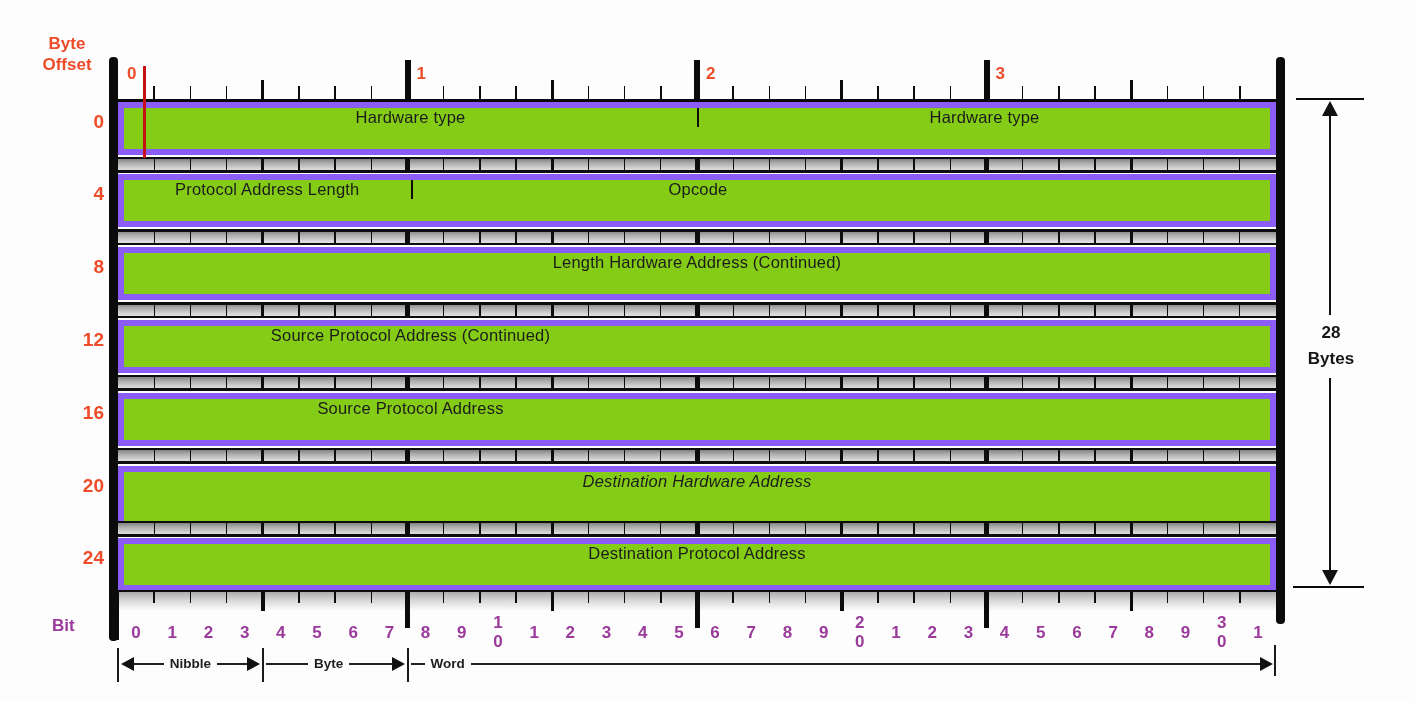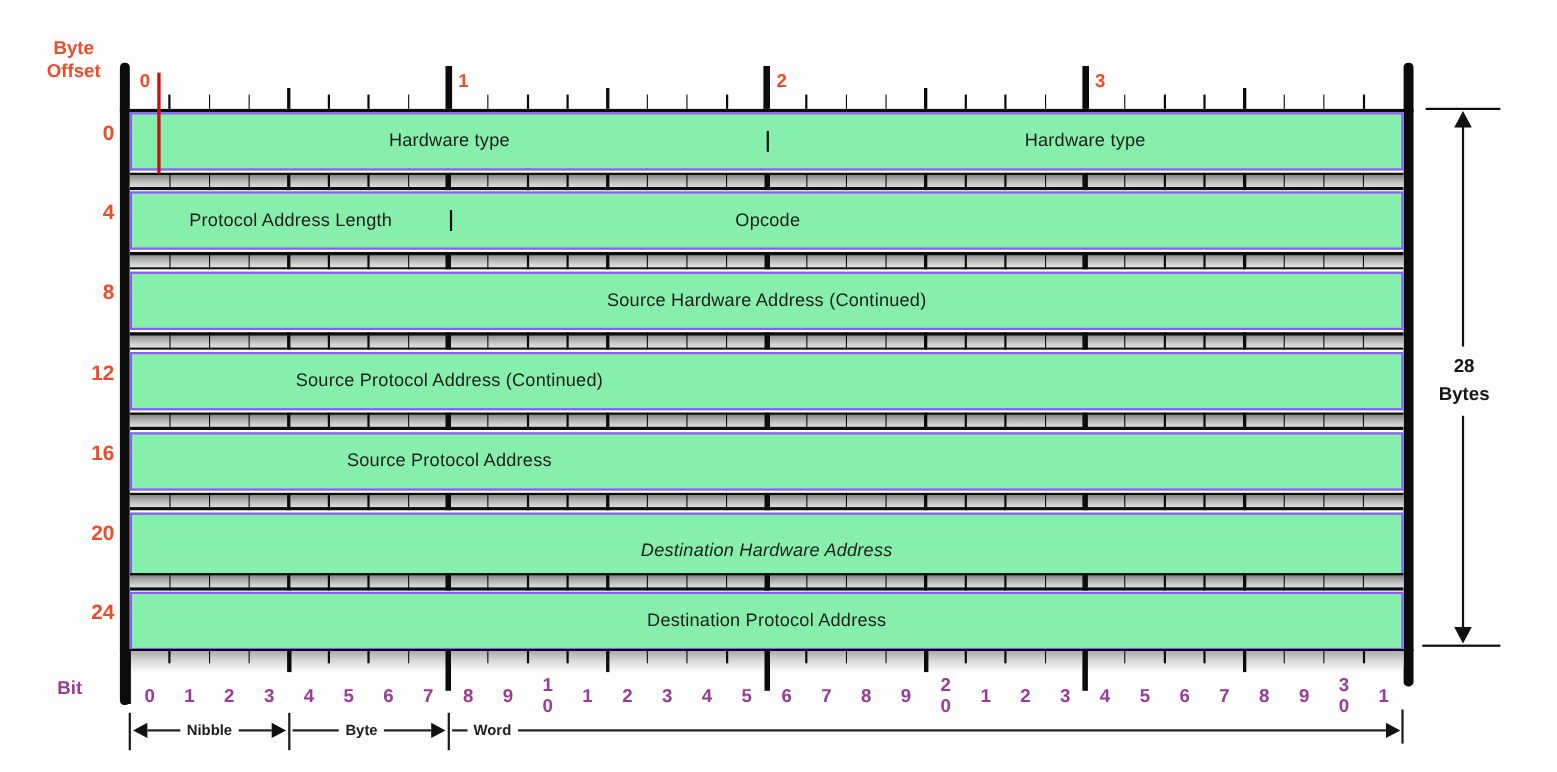--- a/index.html
+++ b/index.html
@@ -10,22 +10,22 @@
   .abs{position:absolute;}
   .pre{white-space:pre-line;}
   
   .edge-bar{background:#0b0b0b;border-radius:4px;}
   
   .ruler-line{background:#0b0b0b;}
   .tick{background:#0b0b0b;}
   .byte-num{color:#ee4b28;font-size:17px;font-weight:bold;}
   
   .row-box{
-    background:#86efac;border:2px solid #8b5cf6;box-sizing:border-box;
-    display:flex;align-items:center;
+    background:#84cc16;border:6px solid #8b5cf6;box-sizing:border-box;
+    display:flex;align-items:flex-start;
   }
   .field-cell{
     display:flex;align-items:center;justify-content:center;
     font-size:16.5px;color:#1c1c1c;box-sizing:border-box;letter-spacing:.2px;
   }
   .field-cell + .field-cell{border-left:2px solid #0d0d0d;}
   .offset-num{
     color:#ee4b28;font-size:19px;font-weight:bold;text-align:right;width:66px;
   }
   
@@ -110,21 +110,21 @@
         <div class="field-cell" style="width: 50%;">Hardware type</div>
         <div class="field-cell" style="width: 50%;">Hardware type</div>
       </div>
       <div class="abs offset-num pre" style="left: 38px; top: 183.3px;">4</div>
       <div class="abs row-box" style="left: 118px; top: 174.3px; width: 1158px; height: 53px;">
         <div class="field-cell" style="width: 25%;">Protocol Address Length</div>
         <div class="field-cell" style="width: 50%;">Opcode</div>
       </div>
       <div class="abs offset-num pre" style="left: 38px; top: 256.1px;">8</div>
       <div class="abs row-box" style="left: 118px; top: 247.1px; width: 1158px; height: 53px;">
-        <div class="field-cell" style="width: 100%;">Source Hardware Address (Continued)</div>
+        <div class="field-cell" style="width: 100%;">Length Hardware Address (Continued)</div>
       </div>
       <div class="abs offset-num pre" style="left: 38px; top: 328.9px;">12</div>
       <div class="abs row-box" style="left: 118px; top: 319.9px; width: 1158px; height: 53px;">
         <div class="field-cell" style="width: 50%;">Source Protocol Address (Continued)</div>
       </div>
       <div class="abs offset-num pre" style="left: 38px; top: 401.7px;">16</div>
       <div class="abs row-box" style="left: 118px; top: 392.7px; width: 1158px; height: 53px;">
         <div class="field-cell" style="width: 50%;">Source Protocol Address</div>
       </div>
       <div class="abs offset-num pre" style="left: 38px; top: 474.5px;">20</div>

